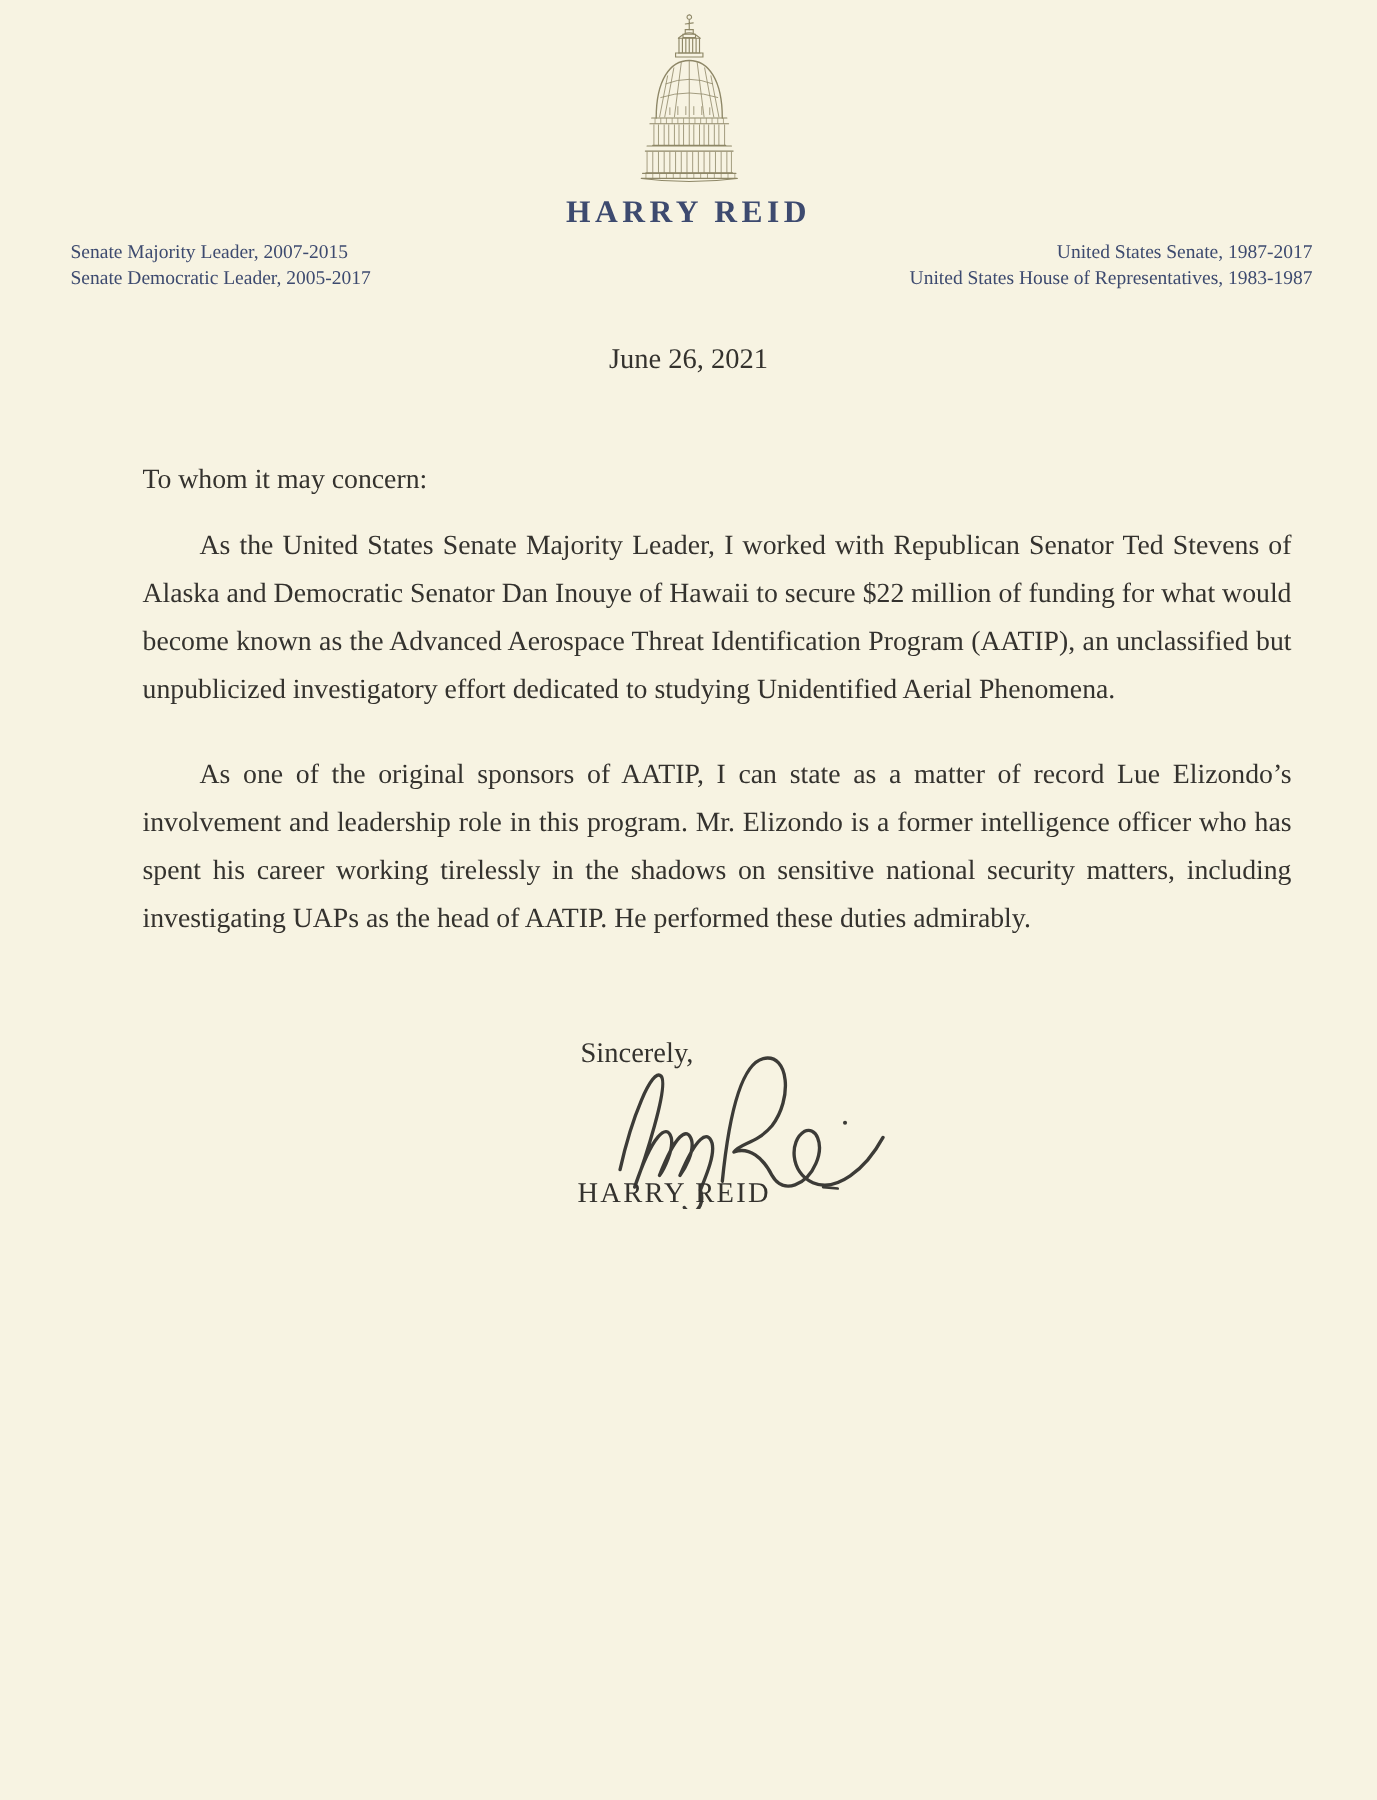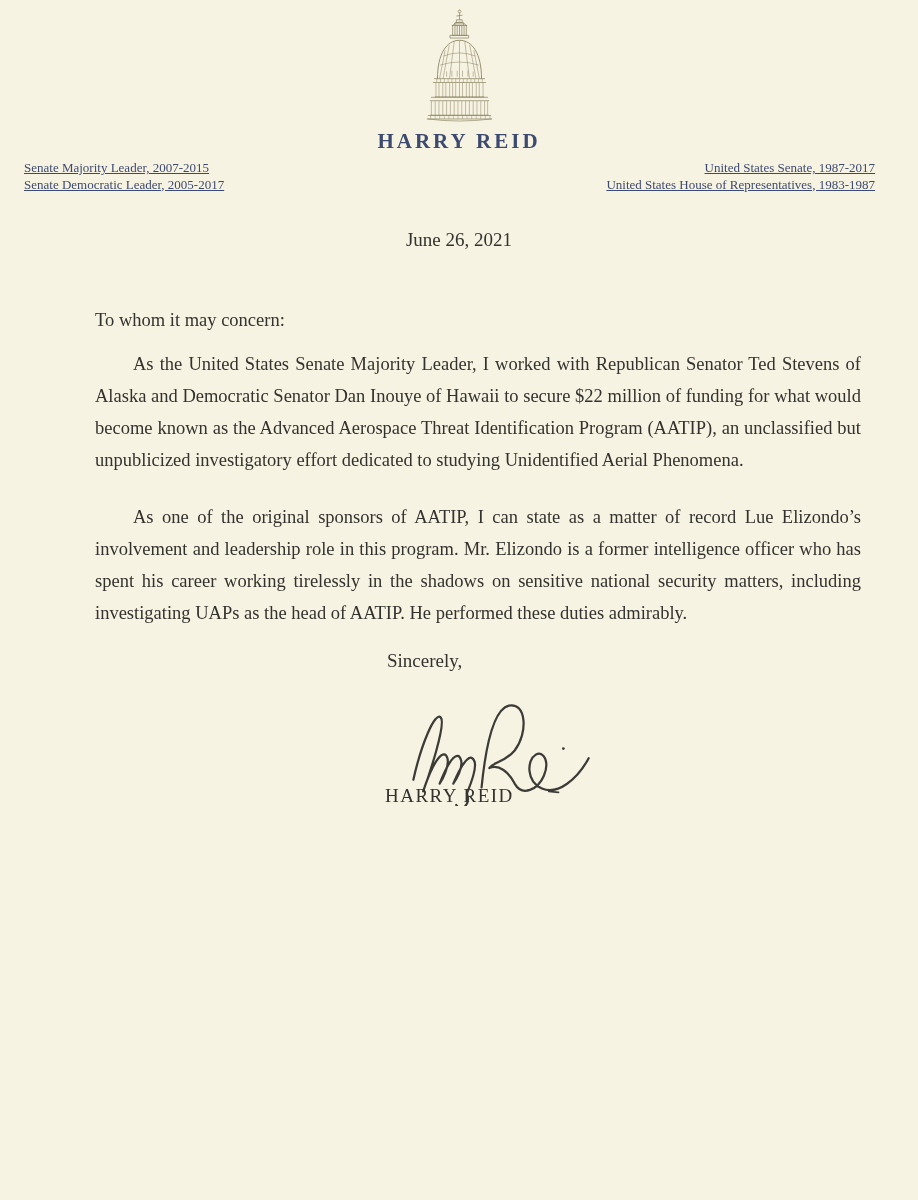--- a/index.html
+++ b/index.html
@@ -29,26 +29,25 @@
     font-size: 21px;
     letter-spacing: 3px;
     color: #3d4a6f;
     font-weight: 600;
   }
   .credentials-row {
     display: flex;
     justify-content: space-between;
     align-items: flex-start;
     margin-top: 6px;
-    padding-left: 24px;
+    padding-left: 47px;
     padding-right: 43px;
     color: #3d4a6f;
     font-size: 13px;
     line-height: 16.5px;
-    text-decoration: underline;
   }
   .credentials-left { text-align: left; }
   .credentials-right { text-align: right; margin-left: 44px; }
   .date-line {
     margin-top: 36px;
     text-align: center;
     font-size: 19px;
   }
   .letter-body {
     width: 766px;
@@ -61,21 +60,21 @@
   }
   .body-paragraph {
     text-align: justify;
     text-indent: 38px;
   }
   .p1 { margin-top: 12px; }
   .p2 { margin-top: 25px; }
   .closing {
     position: absolute;
     left: 387px;
-    top: 650px;
+    top: 692px;
     font-size: 19px;
   }
   .signature-svg {
     position: absolute;
     left: 396px;
     top: 694px;
     width: 212px;
     height: 112px;
   }
   .typed-name {

